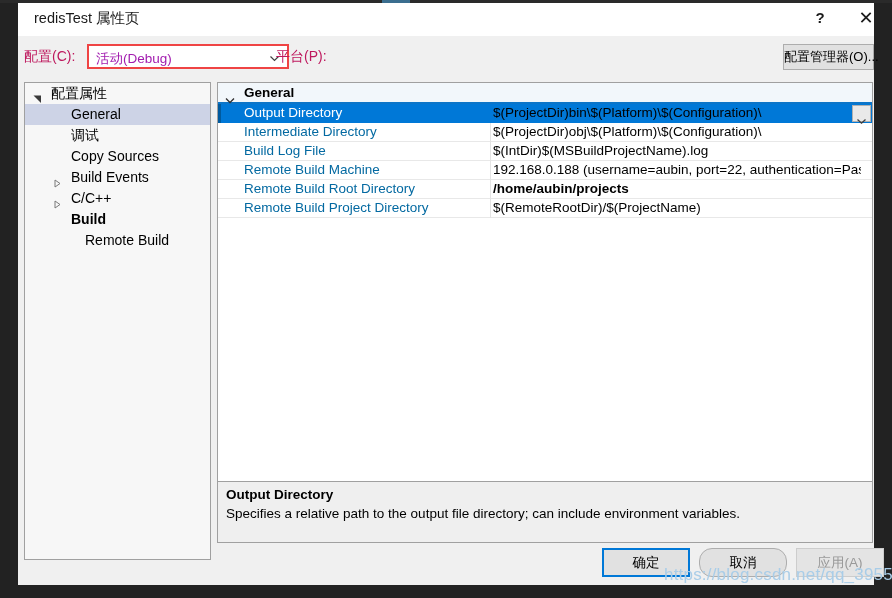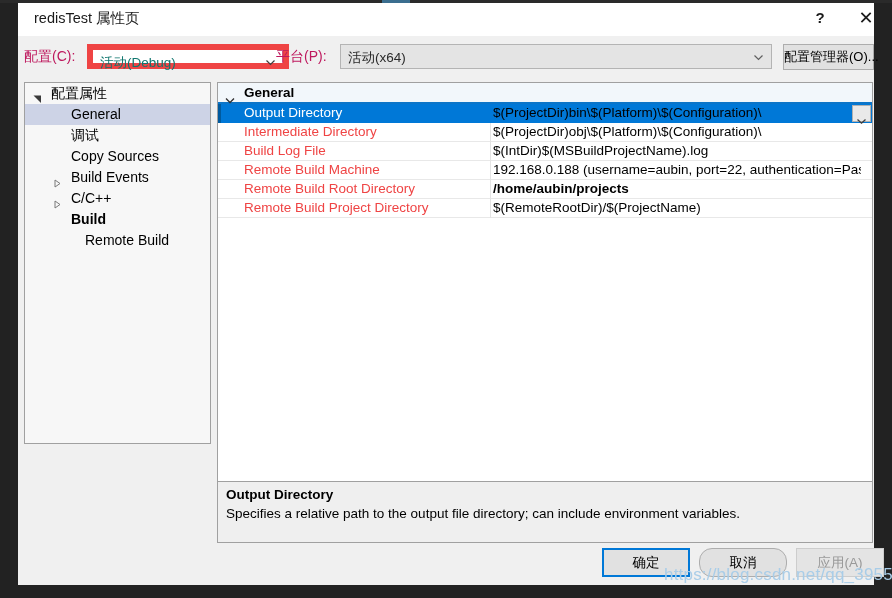--- a/index.html
+++ b/index.html
@@ -69,23 +69,23 @@
   }
   #cfg-label-config { left: 6px; }
   #cfg-label-platform { left: 258px; }
 
   .combo {
     position: absolute;
     top: 8px;
     height: 25px;
     box-sizing: border-box;
     background: #ffffff;
-    border: 6px solid #ef4444;
-    font-size: 13.5px;
-    color: #0f766e;
+    border: 2px solid #ef4444;
+    font-size: 13.5px;
+    color: #a21caf;
   }
   .combo .combo-text {
     position: absolute;
     left: 7px; top: 4px;
     white-space: nowrap;
   }
   .combo .chev {
     position: absolute;
     right: 7px; top: 6px;
     width: 11px; height: 11px;
@@ -113,21 +113,21 @@
     position: absolute;
     left: 765px; top: 8px;
     width: 91px; height: 26px;
     font-size: 13px;
   }
 
   
   #tree-panel {
     position: absolute;
     left: 6px; top: 82px;
-    width: 187px; height: 362px;
+    width: 187px; height: 478px;
     box-sizing: border-box;
     background: #f7f7f7;
     border: 1px solid #a0a0a0;
     overflow: hidden;
   }
   .tree-row {
     position: relative;
     height: 21px;
     line-height: 21px;
     font-size: 14px;
@@ -170,21 +170,21 @@
     position: relative;
     height: 19px;
     box-sizing: border-box;
     border-bottom: 1px solid #e8e8e8;
   }
   .prow.selected { background: #0078d7; border-bottom: 1px solid #0078d7; }
   .prow .pname {
     position: absolute;
     left: 26px; top: 1px;
     font-size: 13.5px;
-    color: #ef4444;
+    color: #0369a1;
     white-space: nowrap;
   }
   .prow.selected .pname { color: #ffffff; }
   .prow .pval {
     position: absolute;
     left: 275px; top: 1px;
     width: 368px;
     font-size: 13.5px;
     color: #000;
     white-space: nowrap;
@@ -335,28 +335,20 @@
       <div class="combo" id="combo-config">
         <span class="combo-text">活动(Debug)</span>
         <span class="chev">
           <svg width="11" height="11" viewBox="0 0 11 11">
               <path d="M1.5 3.5 L5.5 7.5 L9.5 3.5" fill="none" stroke="#404040" stroke-width="1.2"></path>
             </svg>
         </span>
       </div>
 
       <div class="cfg-label" id="cfg-label-platform">平台(P):</div>
-      <div class="combo" id="combo-platform">
-        <span class="combo-text">活动(x64)</span>
-        <span class="chev">
-          <svg width="11" height="11" viewBox="0 0 11 11">
-              <path d="M1.5 3.5 L5.5 7.5 L9.5 3.5" fill="none" stroke="#606060" stroke-width="1.2"></path>
-            </svg>
-        </span>
-      </div>
 
       <button class="btn" id="btn-config-manager">配置管理器(O)...</button>
     </div>
 
     <div id="tree-panel">
       <div id="tree-rows">
           <div class="tree-row">
             <span style="position: absolute; left: 8px; top: 6px;"><svg width="9" height="9" viewBox="0 0 9 9">
                 <path d="M0.5 0.5 L8 0.5 L8 8 Z" fill="#3b3b3b"></path>
               </svg></span>

